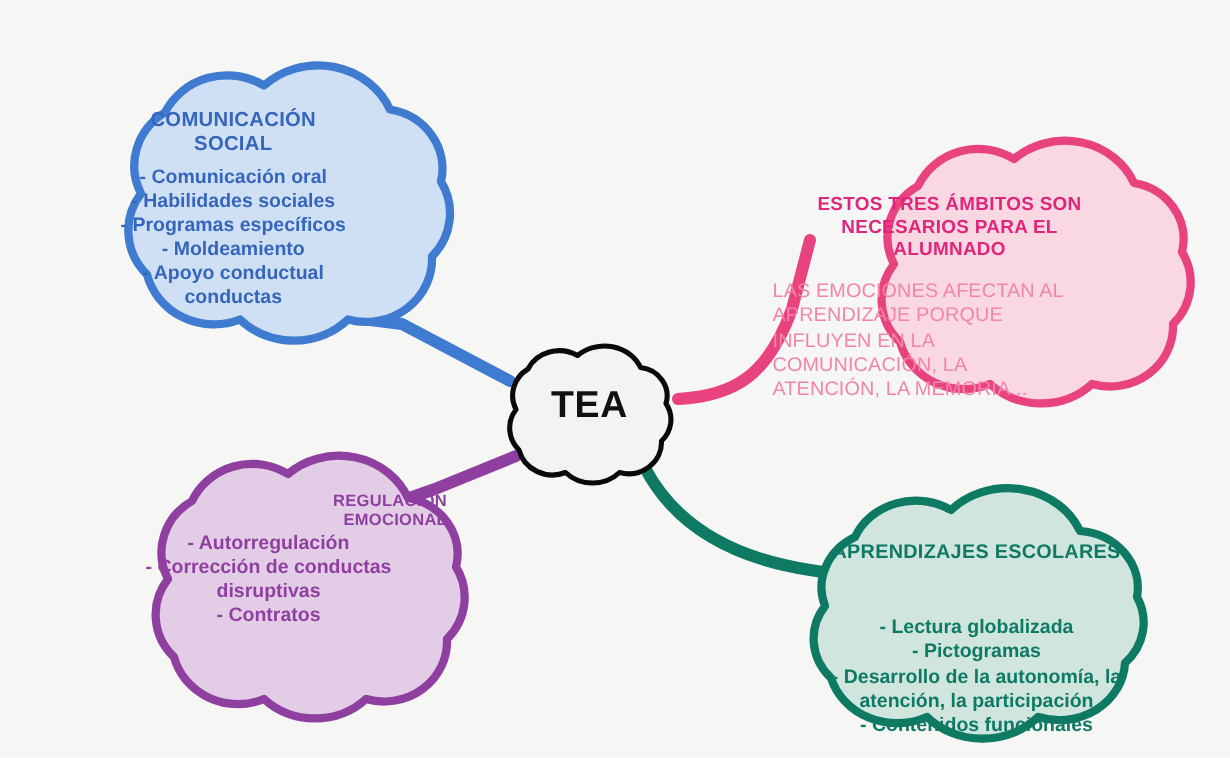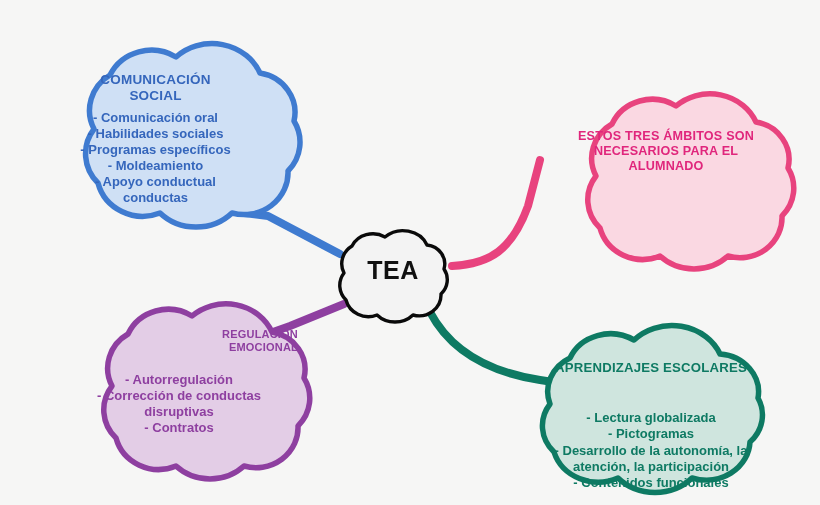--- a/index.html
+++ b/index.html
@@ -40,41 +40,41 @@
   
   #txt-blue {
     left: 38px; top: 72px; width: 235px;
     color: #3566bc;
   }
   #txt-blue .node-head { font-size: 13.5px; }
   #txt-blue .node-body { font-size: 13px; margin-top: 7px; line-height: 1.23; }
 
   
   #txt-pink {
-    left: 548px; top: 129px; width: 236px;
+    left: 515px; top: 129px; width: 236px;
     color: #e0267c;
   }
   #txt-pink .node-head { font-size: 12.6px; line-height: 1.2; }
   #txt-pink .node-body {
     font-size: 13.2px;
     font-weight: normal;
     color: #f285a9;
     text-align: left;
     margin-top: 12px;
     line-height: 1.22;
     letter-spacing: 0.1px;
   }
 
   
   #txt-purple {
     left: 60px; top: 328px; width: 238px;
     color: #8e3fa0;
   }
   #txt-purple .node-head { font-size: 11px; text-align: right; }
-  #txt-purple .node-body { font-size: 13px; margin-top: 18px; line-height: 1.24; }
+  #txt-purple .node-body { font-size: 13px; line-height: 1.24; }
 
   
   #txt-green {
     left: 506px; top: 360px; width: 290px;
     color: #0e7a63;
   }
   #txt-green .node-head { font-size: 13.2px; }
   #txt-green .node-body { font-size: 13px; margin-top: 35px; line-height: 1.24; }
 
   
@@ -181,20 +181,27 @@
       <div>conductas</div>
     </div>
   </div>
 
   <div class="node-text" id="txt-pink">
     <div class="node-head">
       <div>ESTOS TRES ÁMBITOS SON</div>
       <div>NECESARIOS PARA EL</div>
       <div>ALUMNADO</div>
     </div>
+    <div class="node-body">
+      <div>LAS EMOCIONES AFECTAN AL</div>
+      <div>APRENDIZAJE PORQUE</div>
+      <div>INFLUYEN EN LA</div>
+      <div>COMUNICACIÓN, LA</div>
+      <div>ATENCIÓN, LA MEMORIA...</div>
+    </div>
   </div>
 
   <div class="node-text" id="txt-purple">
     <div class="node-head">
       <div>REGULACIÓN</div>
       <div>EMOCIONAL</div>
     </div>
     <div class="node-body">
       <div>- Autorregulación</div>
       <div>- Corrección de conductas</div>

